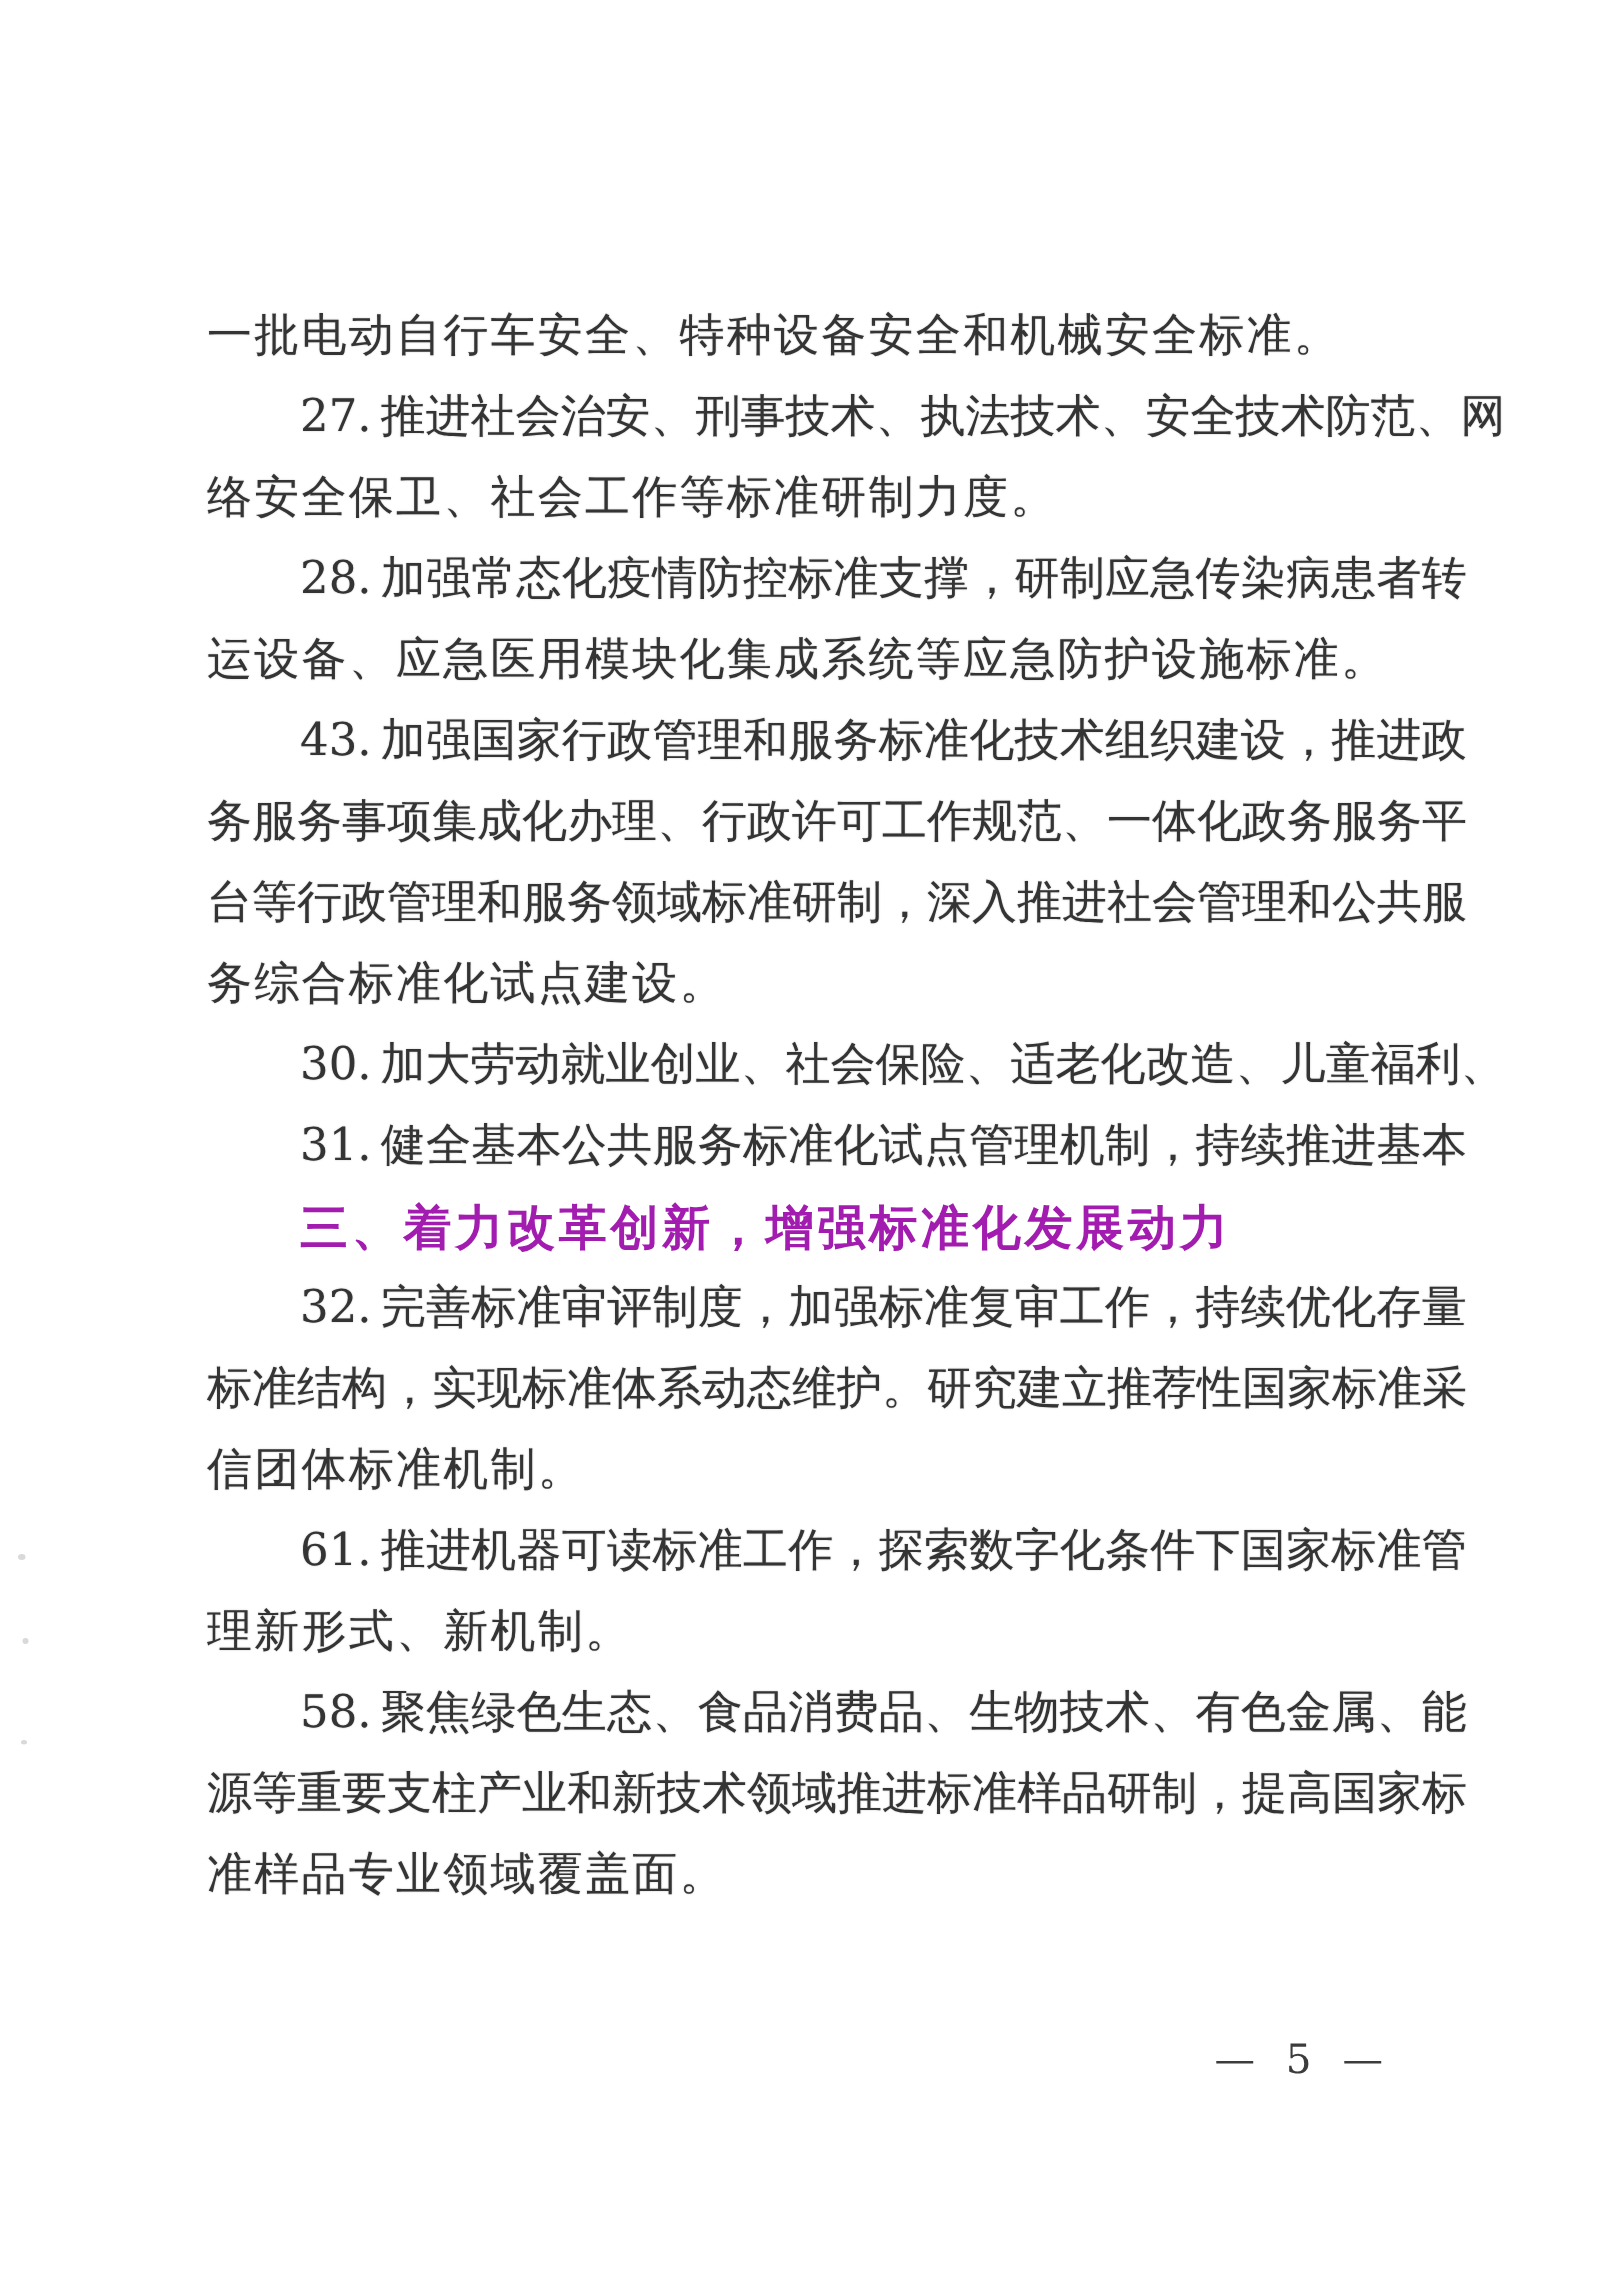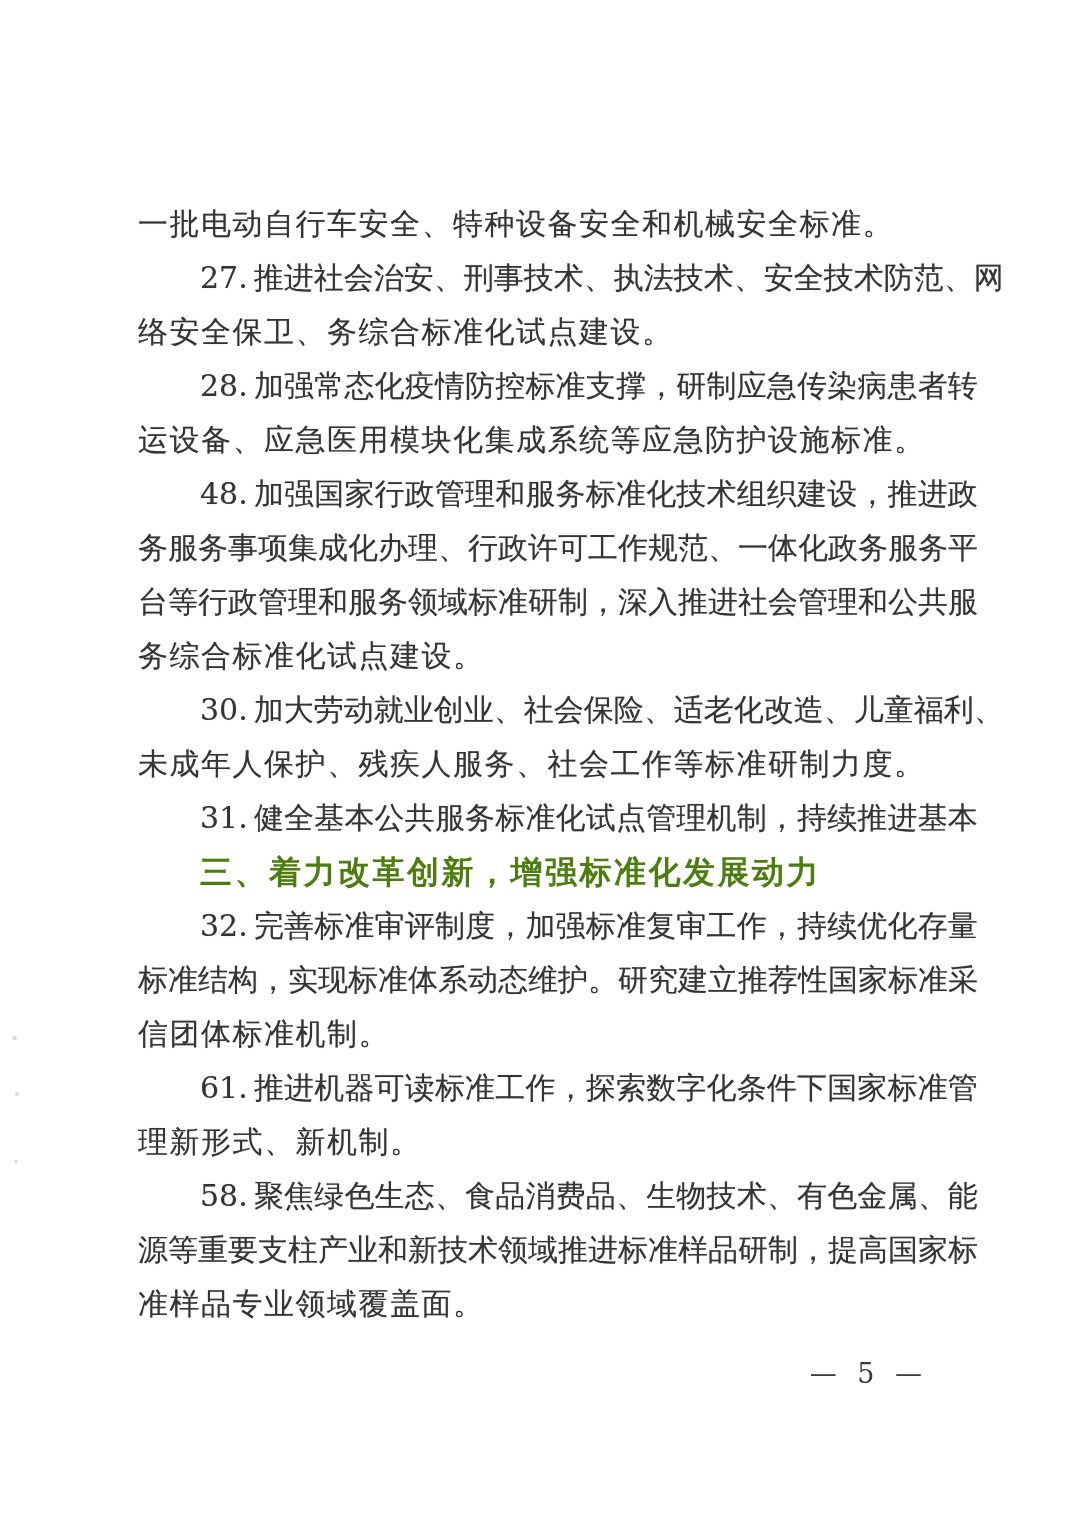--- a/index.html
+++ b/index.html
@@ -46,21 +46,21 @@
   .line.justify.indent {
     width: 778px;
   }
   .line.justify:not(.indent) {
     width: 840px;
   }
   .line.heading {
     font-family: "DejaVu Sans", "Liberation Sans", sans-serif;
     font-weight: bold;
     font-size: 32px;
-    color: #4d7c0f;
+    color: #a21caf;
     letter-spacing: 2.5px;
     text-shadow: none;
   }
   .num {
     margin-right: 6px;
     text-align: right;
   }
   .footer {
     position: absolute;
     top: 1358px;
@@ -106,21 +106,21 @@
         <span>、</span>
         <span>安</span>
         <span>全</span>
         <span>技</span>
         <span>术</span>
         <span>防</span>
         <span>范</span>
         <span>、</span>
         <span>网</span>
       </div>
-      <div class="line body">络安全保卫、务综合标准化试点建设。</div>
+      <div class="line body">络安全保卫、社会工作等标准研制力度。</div>
       <div class="line body indent justify">
         <span class="num">28.</span>
         <span>加</span>
         <span>强</span>
         <span>常</span>
         <span>态</span>
         <span>化</span>
         <span>疫</span>
         <span>情</span>
         <span>防</span>
@@ -136,21 +136,21 @@
         <span>急</span>
         <span>传</span>
         <span>染</span>
         <span>病</span>
         <span>患</span>
         <span>者</span>
         <span>转</span>
       </div>
       <div class="line body">运设备、应急医用模块化集成系统等应急防护设施标准。</div>
       <div class="line body indent justify">
-        <span class="num">48.</span>
+        <span class="num">43.</span>
         <span>加</span>
         <span>强</span>
         <span>国</span>
         <span>家</span>
         <span>行</span>
         <span>政</span>
         <span>管</span>
         <span>理</span>
         <span>和</span>
         <span>服</span>
@@ -251,21 +251,20 @@
         <span>化</span>
         <span>改</span>
         <span>造</span>
         <span>、</span>
         <span>儿</span>
         <span>童</span>
         <span>福</span>
         <span>利</span>
         <span>、</span>
       </div>
-      <div class="line body">未成年人保护、残疾人服务、社会工作等标准研制力度。</div>
       <div class="line body indent justify">
         <span class="num">31.</span>
         <span>健</span>
         <span>全</span>
         <span>基</span>
         <span>本</span>
         <span>公</span>
         <span>共</span>
         <span>服</span>
         <span>务</span>

